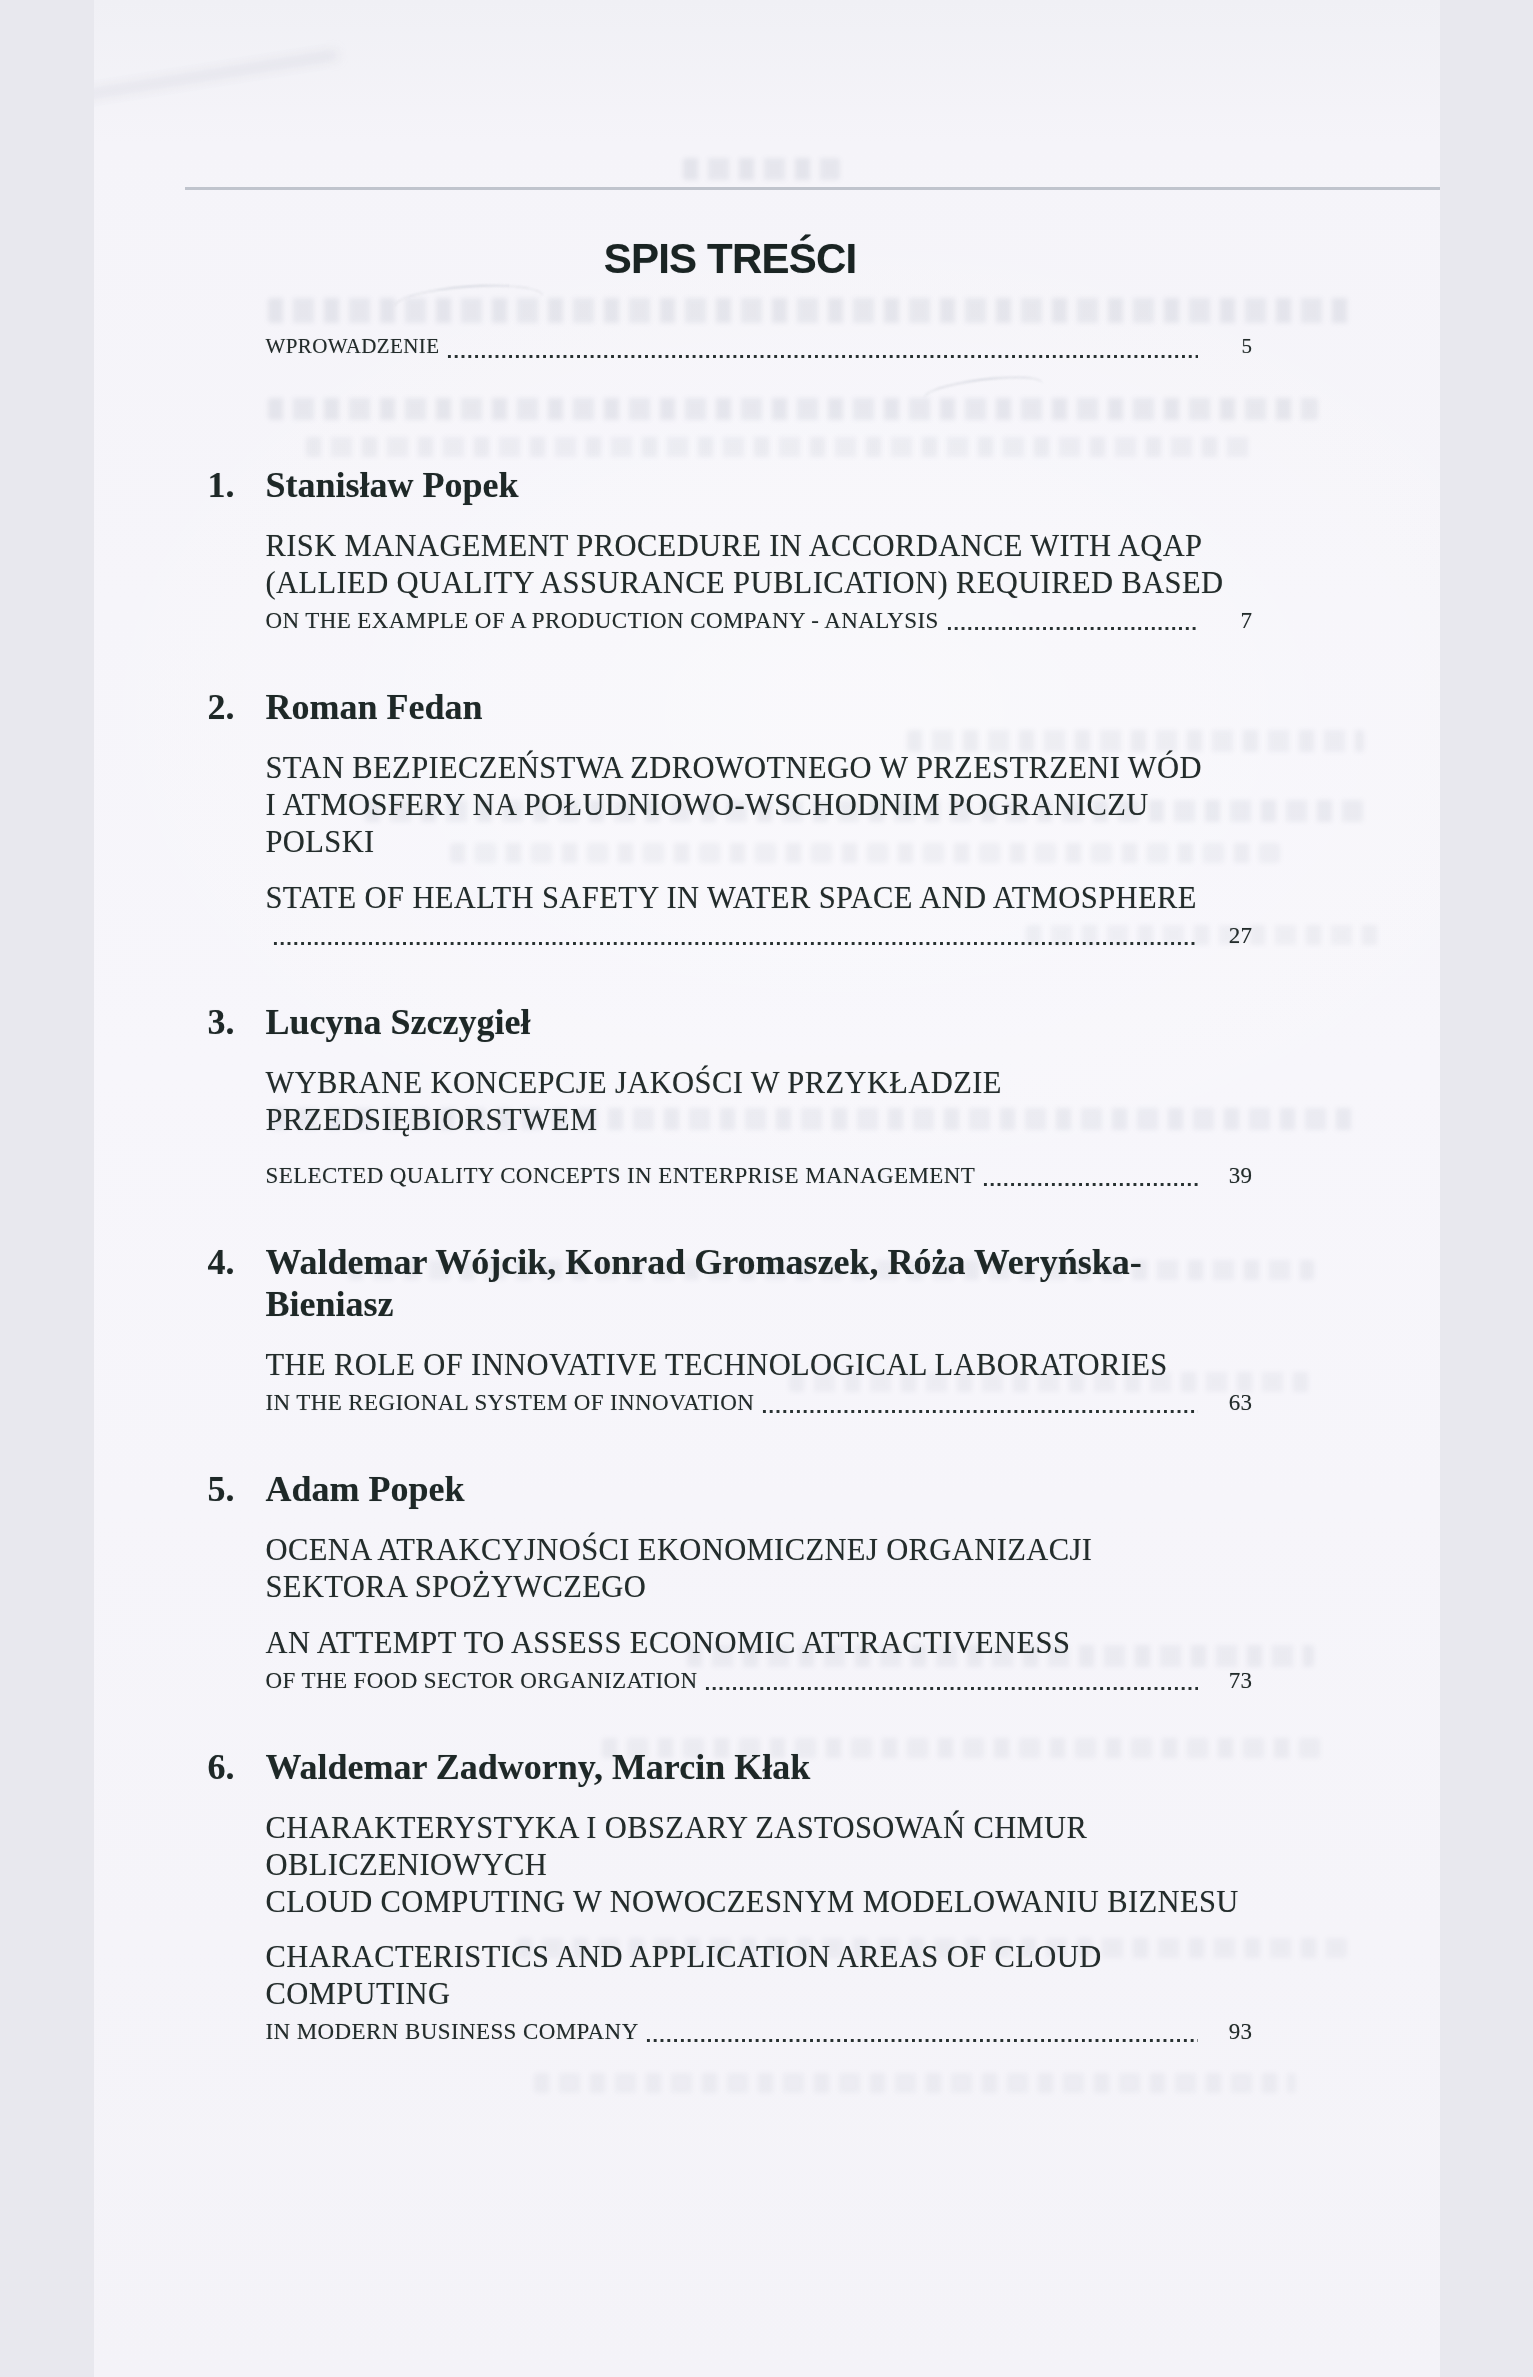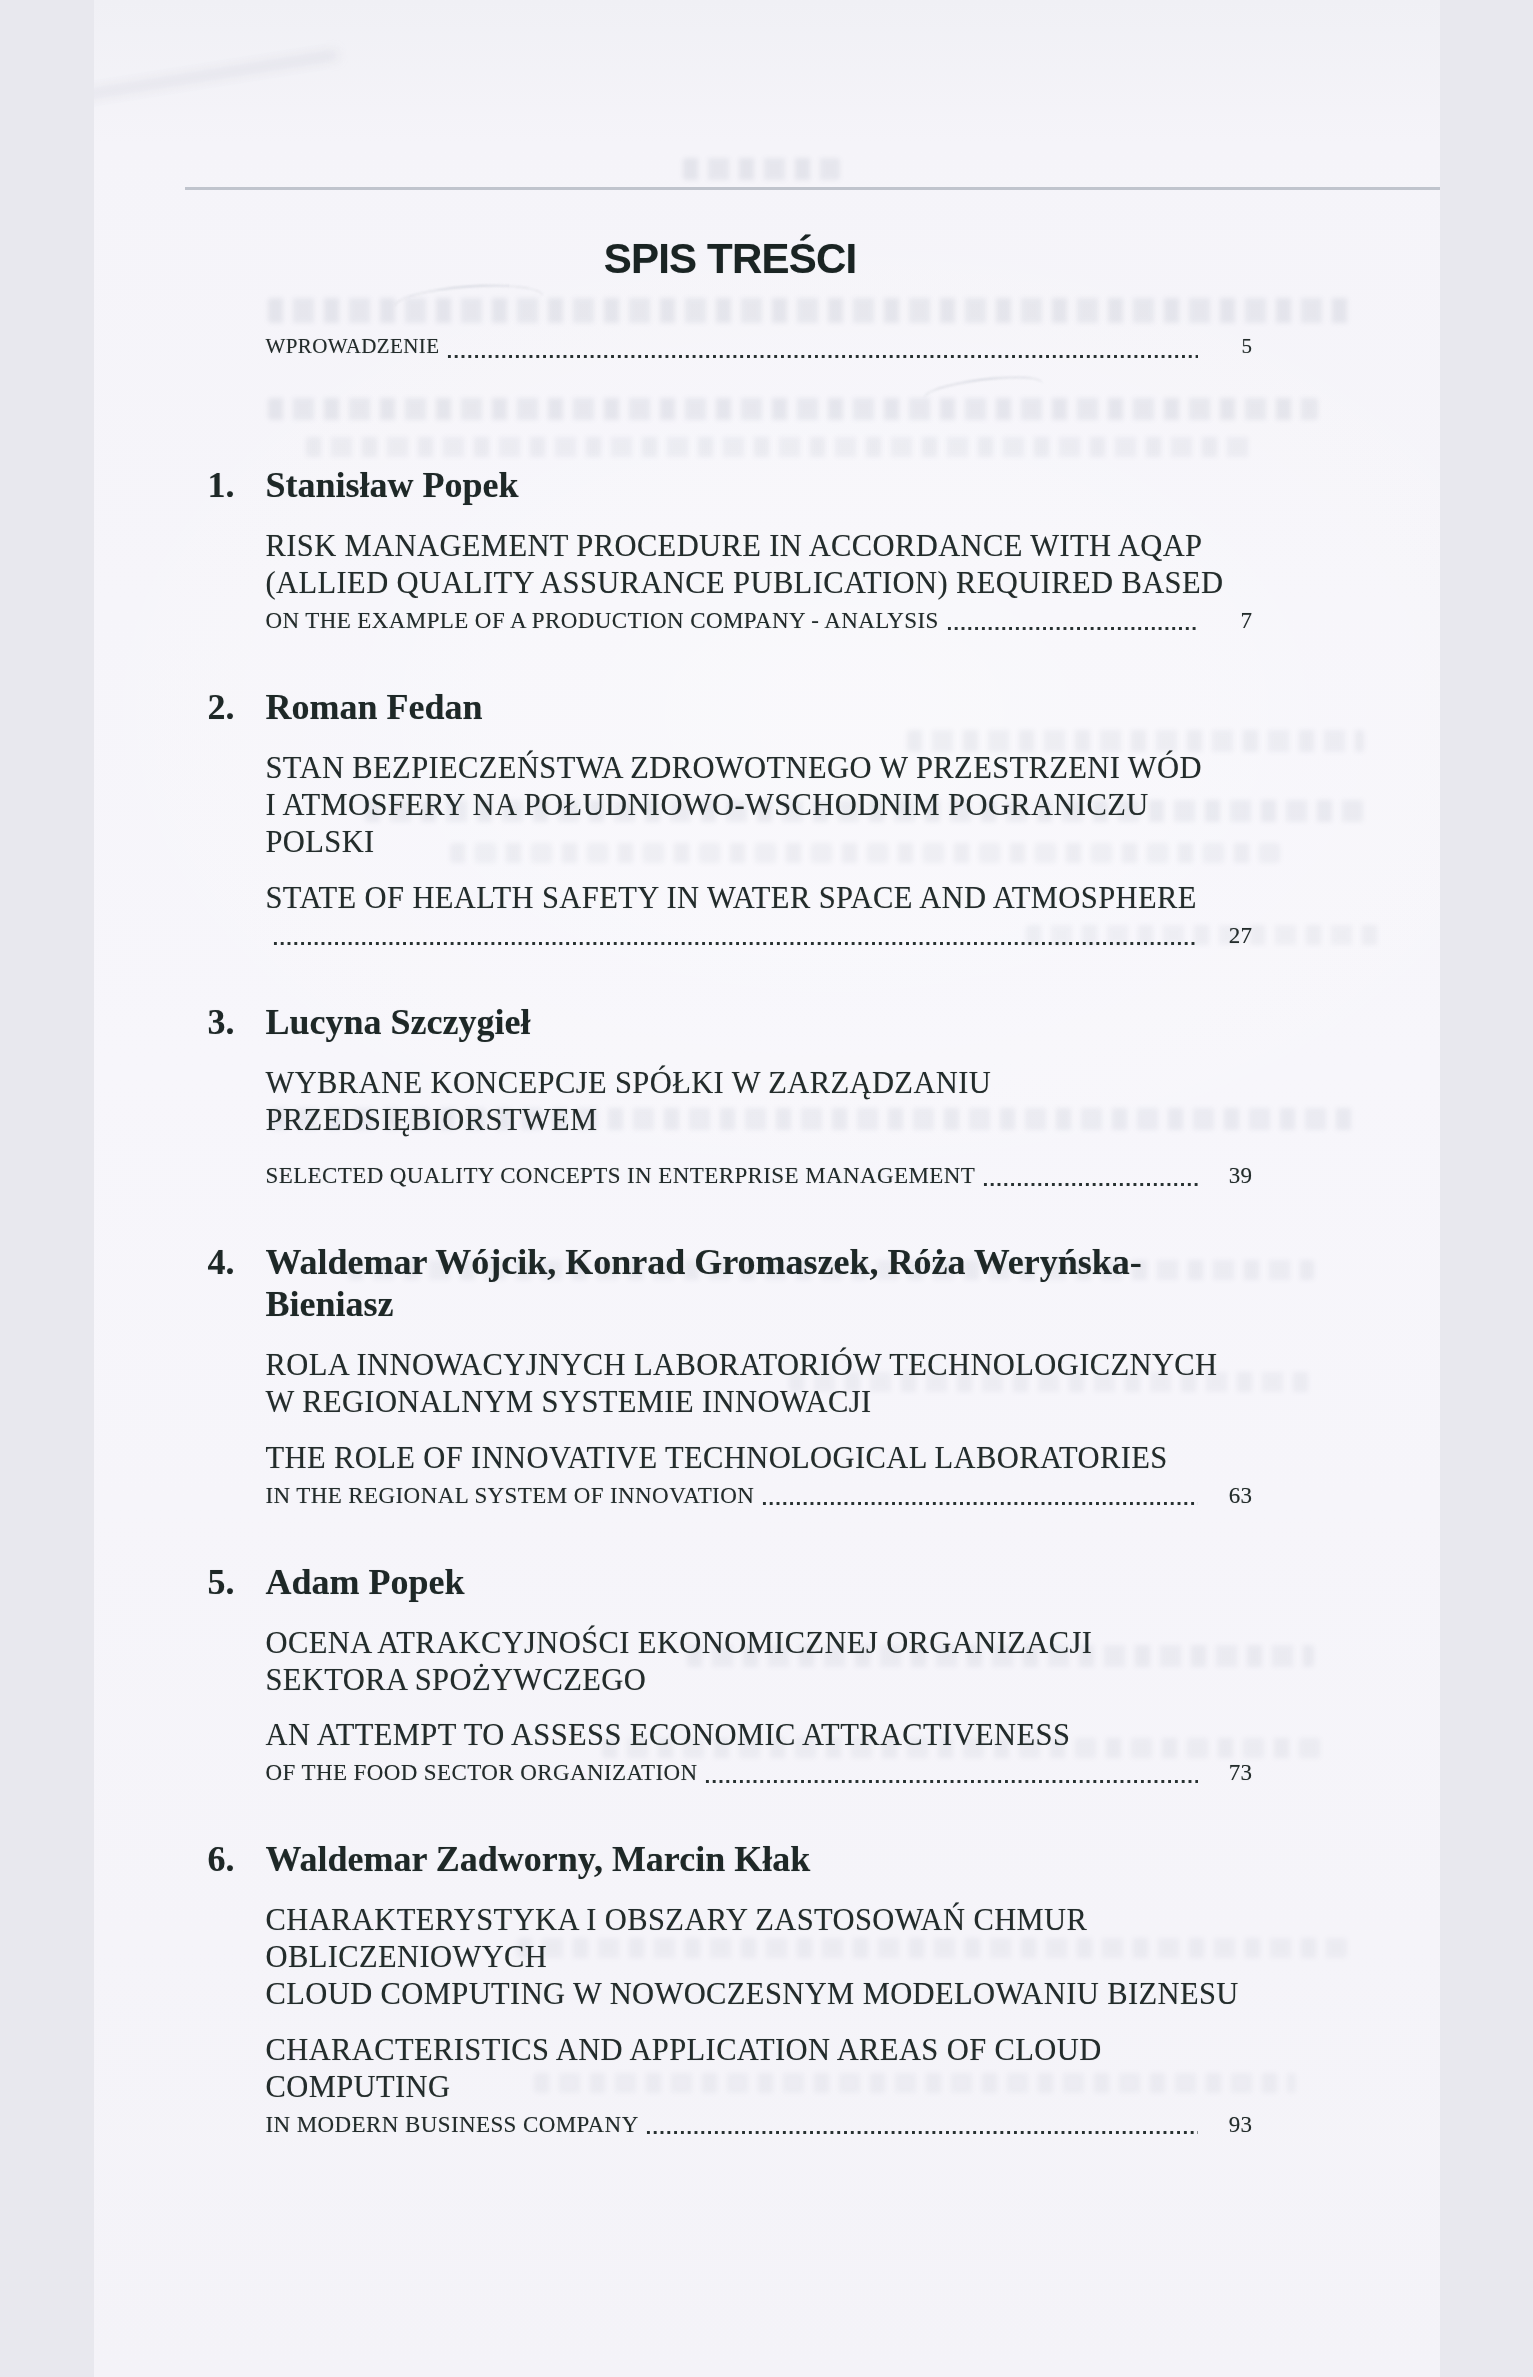--- a/index.html
+++ b/index.html
@@ -186,38 +186,36 @@
           <span class="pg">27</span>
         </div>
       </div>
     </div>
 
     <div class="entry">
       <div class="author-row">
         <span class="num">3.</span>
         <span class="authors">Lucyna Szczygieł</span>
       </div>
-      <div class="title-pl">WYBRANE KONCEPCJE SPÓŁKI W ZARZĄDZANIU PRZEDSIĘBIORSTWEM</div>
+      <div class="title-pl">WYBRANE KONCEPCJE JAKOŚCI W PRZYKŁADZIE PRZEDSIĘBIORSTWEM</div>
       <div class="en-block">
         <div class="title-en"></div>
         <div class="leader-row">
           <span>SELECTED QUALITY CONCEPTS IN ENTERPRISE MANAGEMENT</span>
           <span class="leader"></span>
           <span class="pg">39</span>
         </div>
       </div>
     </div>
 
     <div class="entry">
       <div class="author-row">
         <span class="num">4.</span>
         <span class="authors">Waldemar Wójcik, Konrad Gromaszek, Róża Weryńska-Bieniasz</span>
       </div>
-      <div class="title-pl">ROLA INNOWACYJNYCH LABORATORIÓW TECHNOLOGICZNYCH
-W REGIONALNYM SYSTEMIE INNOWACJI</div>
       <div class="en-block">
         <div class="title-en">THE ROLE OF INNOVATIVE TECHNOLOGICAL LABORATORIES</div>
         <div class="leader-row">
           <span>IN THE REGIONAL SYSTEM OF INNOVATION</span>
           <span class="leader"></span>
           <span class="pg">63</span>
         </div>
       </div>
     </div>
 

